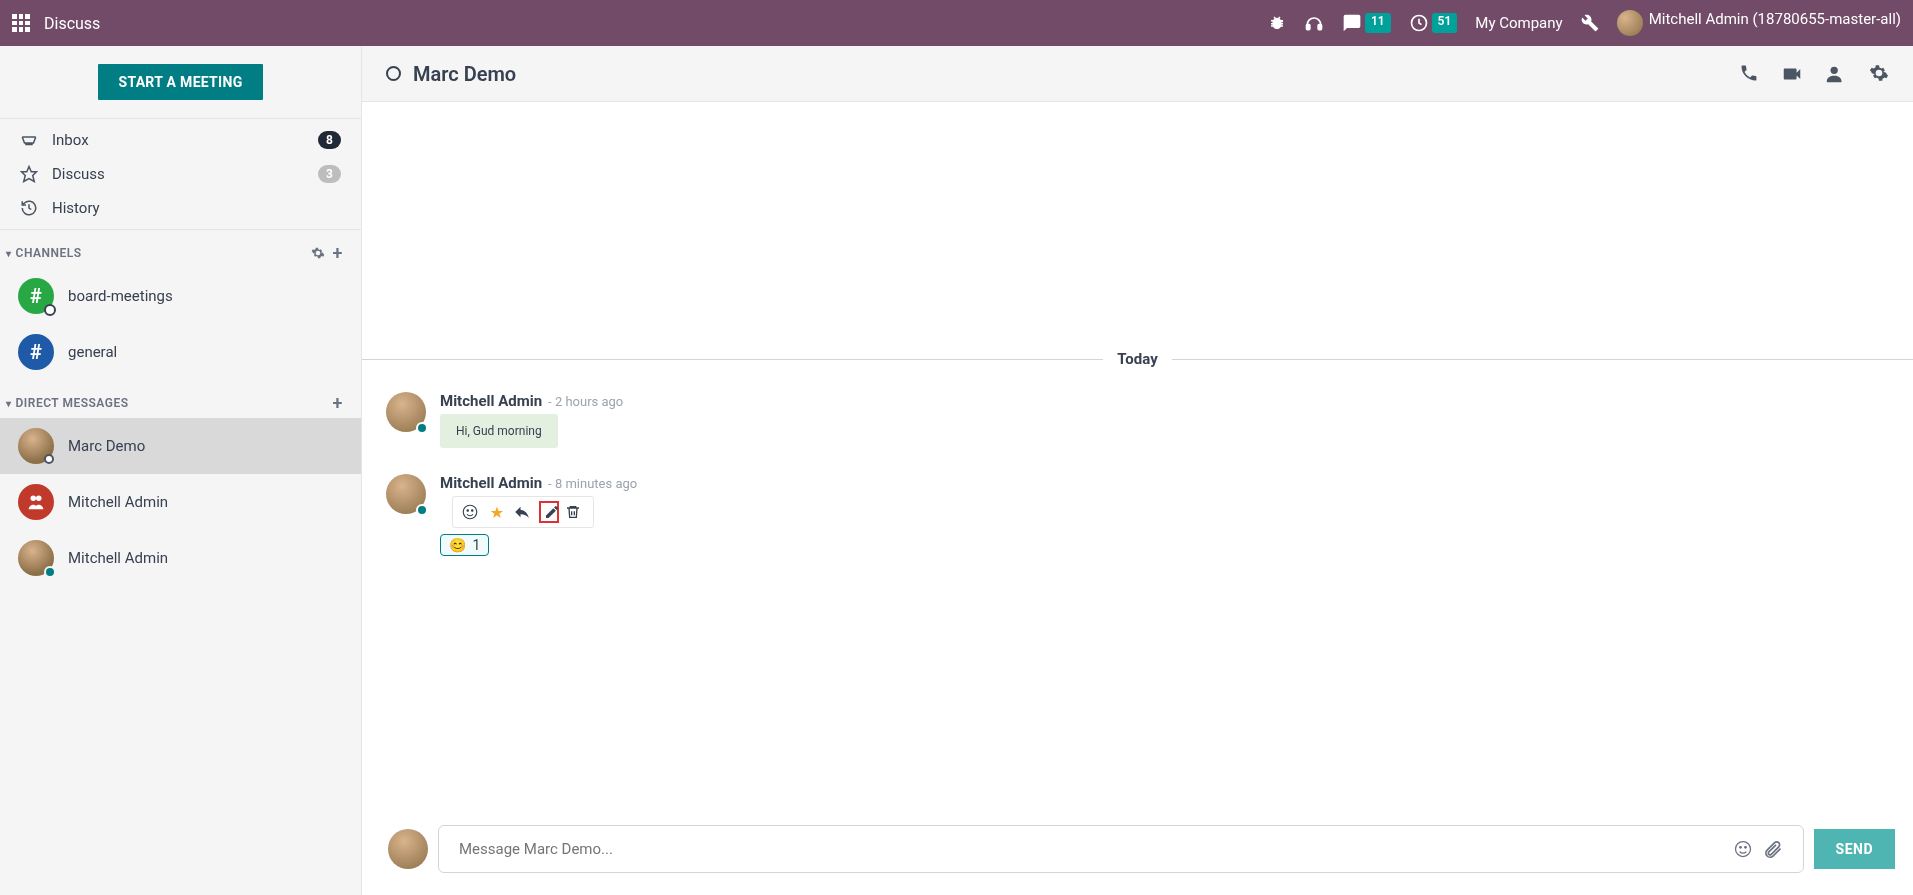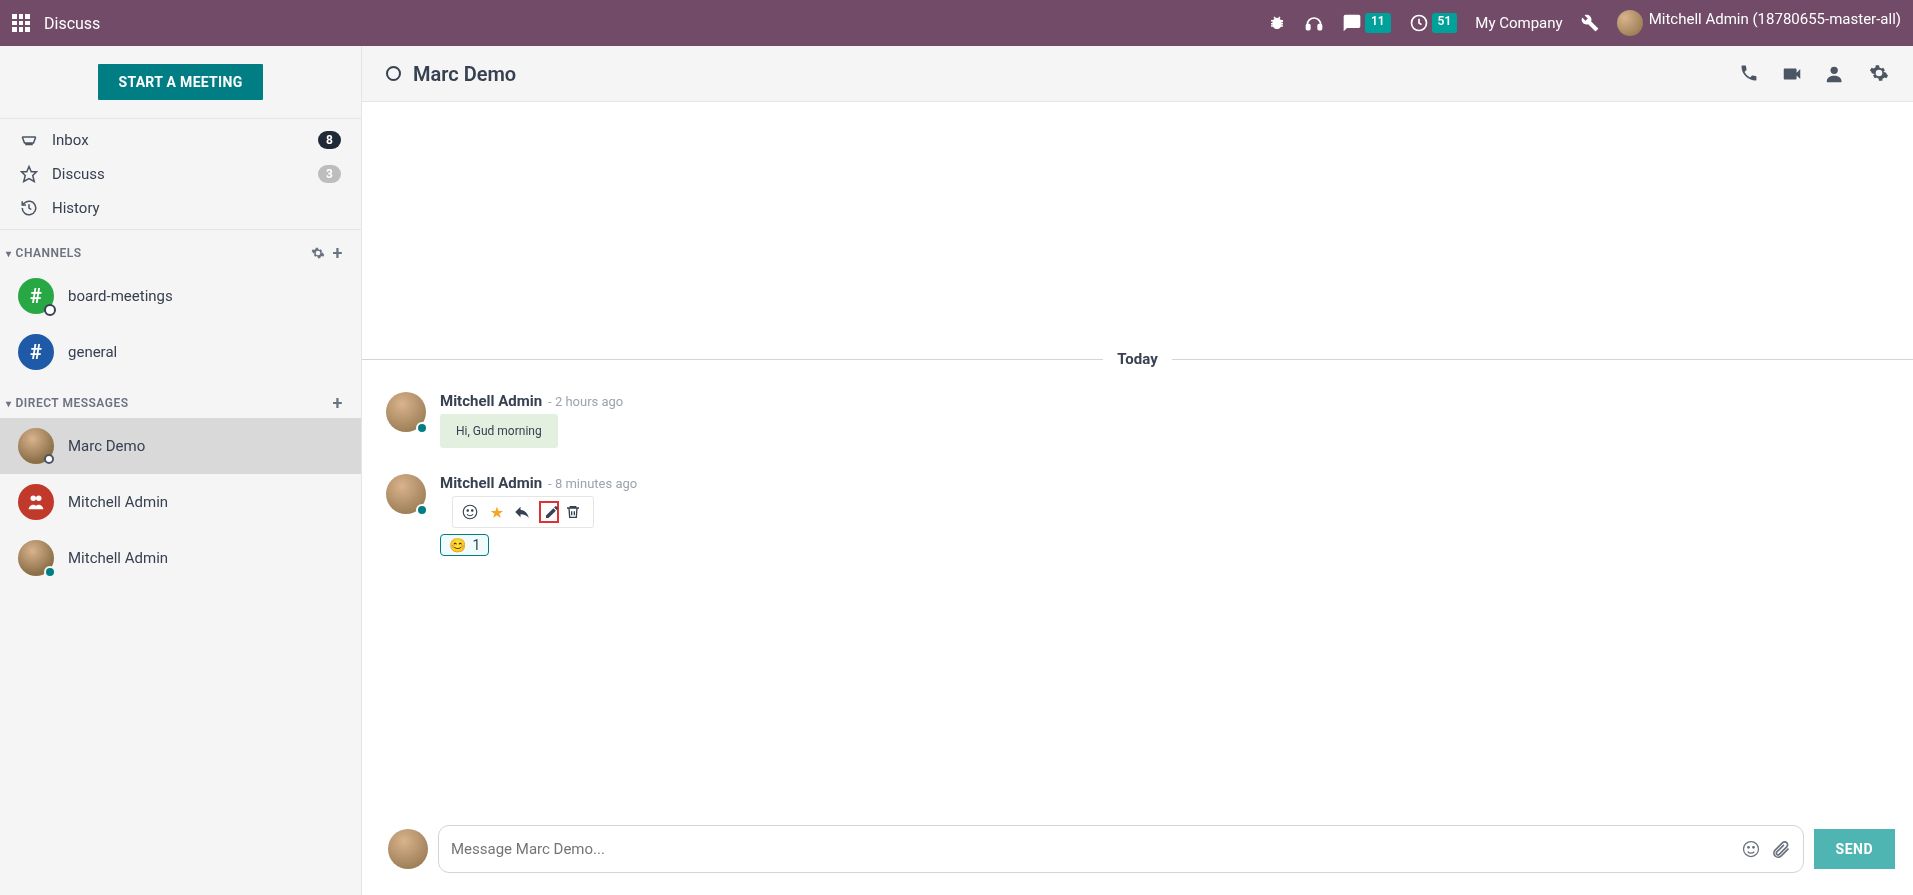--- a/index.html
+++ b/index.html
@@ -66,21 +66,21 @@
 .reaction { margin-top: 6px; display: inline-flex; align-items: center; gap: 6px; border: 1px solid #017e84; background: #f0fbfc; border-radius: 4px; padding: 2px 8px; font-size: 14px; cursor: pointer; }
 
 .msg-toolbar { display: inline-flex; align-items: center; gap: 6px; background: #fff; border: 1px solid #e5e5e5; border-radius: 3px; padding: 4px 8px; margin-left: 12px; vertical-align: top; }
 .msg-toolbar .tb { cursor: pointer; font-size: 16px; color: #374151; width: 20px; text-align: center; }
 .msg-toolbar .tb.star { color: #f5a623; }
 .msg-toolbar .tb.edit-wrap { border: 2px solid #e03131; padding: 1px 3px; }
 
 
 .composer { display: flex; align-items: center; padding: 12px 18px 22px 26px; gap: 10px; }
 .comp-avatar { width: 40px; height: 40px; border-radius: 50%; background: radial-gradient(circle at 40% 30%, #d9b38c, #8b6f47); flex-shrink: 0; }
-.comp-input { flex: 1; height: 48px; border: 1px solid #d1d5db; border-radius: 11px; display: flex; align-items: center; padding: 0 12px; }
+.comp-input { flex: 1; height: 48px; border: 1px solid #d1d5db; border-radius: 6px; display: flex; align-items: center; padding: 0 20px; }
 .comp-input input { border: none; outline: none; flex: 1; font-size: 15px; color: #374151; background: transparent; }
 .comp-input .iright { color: #6b7280; cursor: pointer; font-size: 18px; margin-left: 10px; }
 .send-btn { background: #4fb5b3; color: #fff; border: none; height: 40px; padding: 0 22px; font-weight: 700; font-size: 14px; cursor: pointer; letter-spacing: .5px; }
 
 svg { display: block; }
 </style>
 </head>
 <body>
 
 <div class="navbar">

